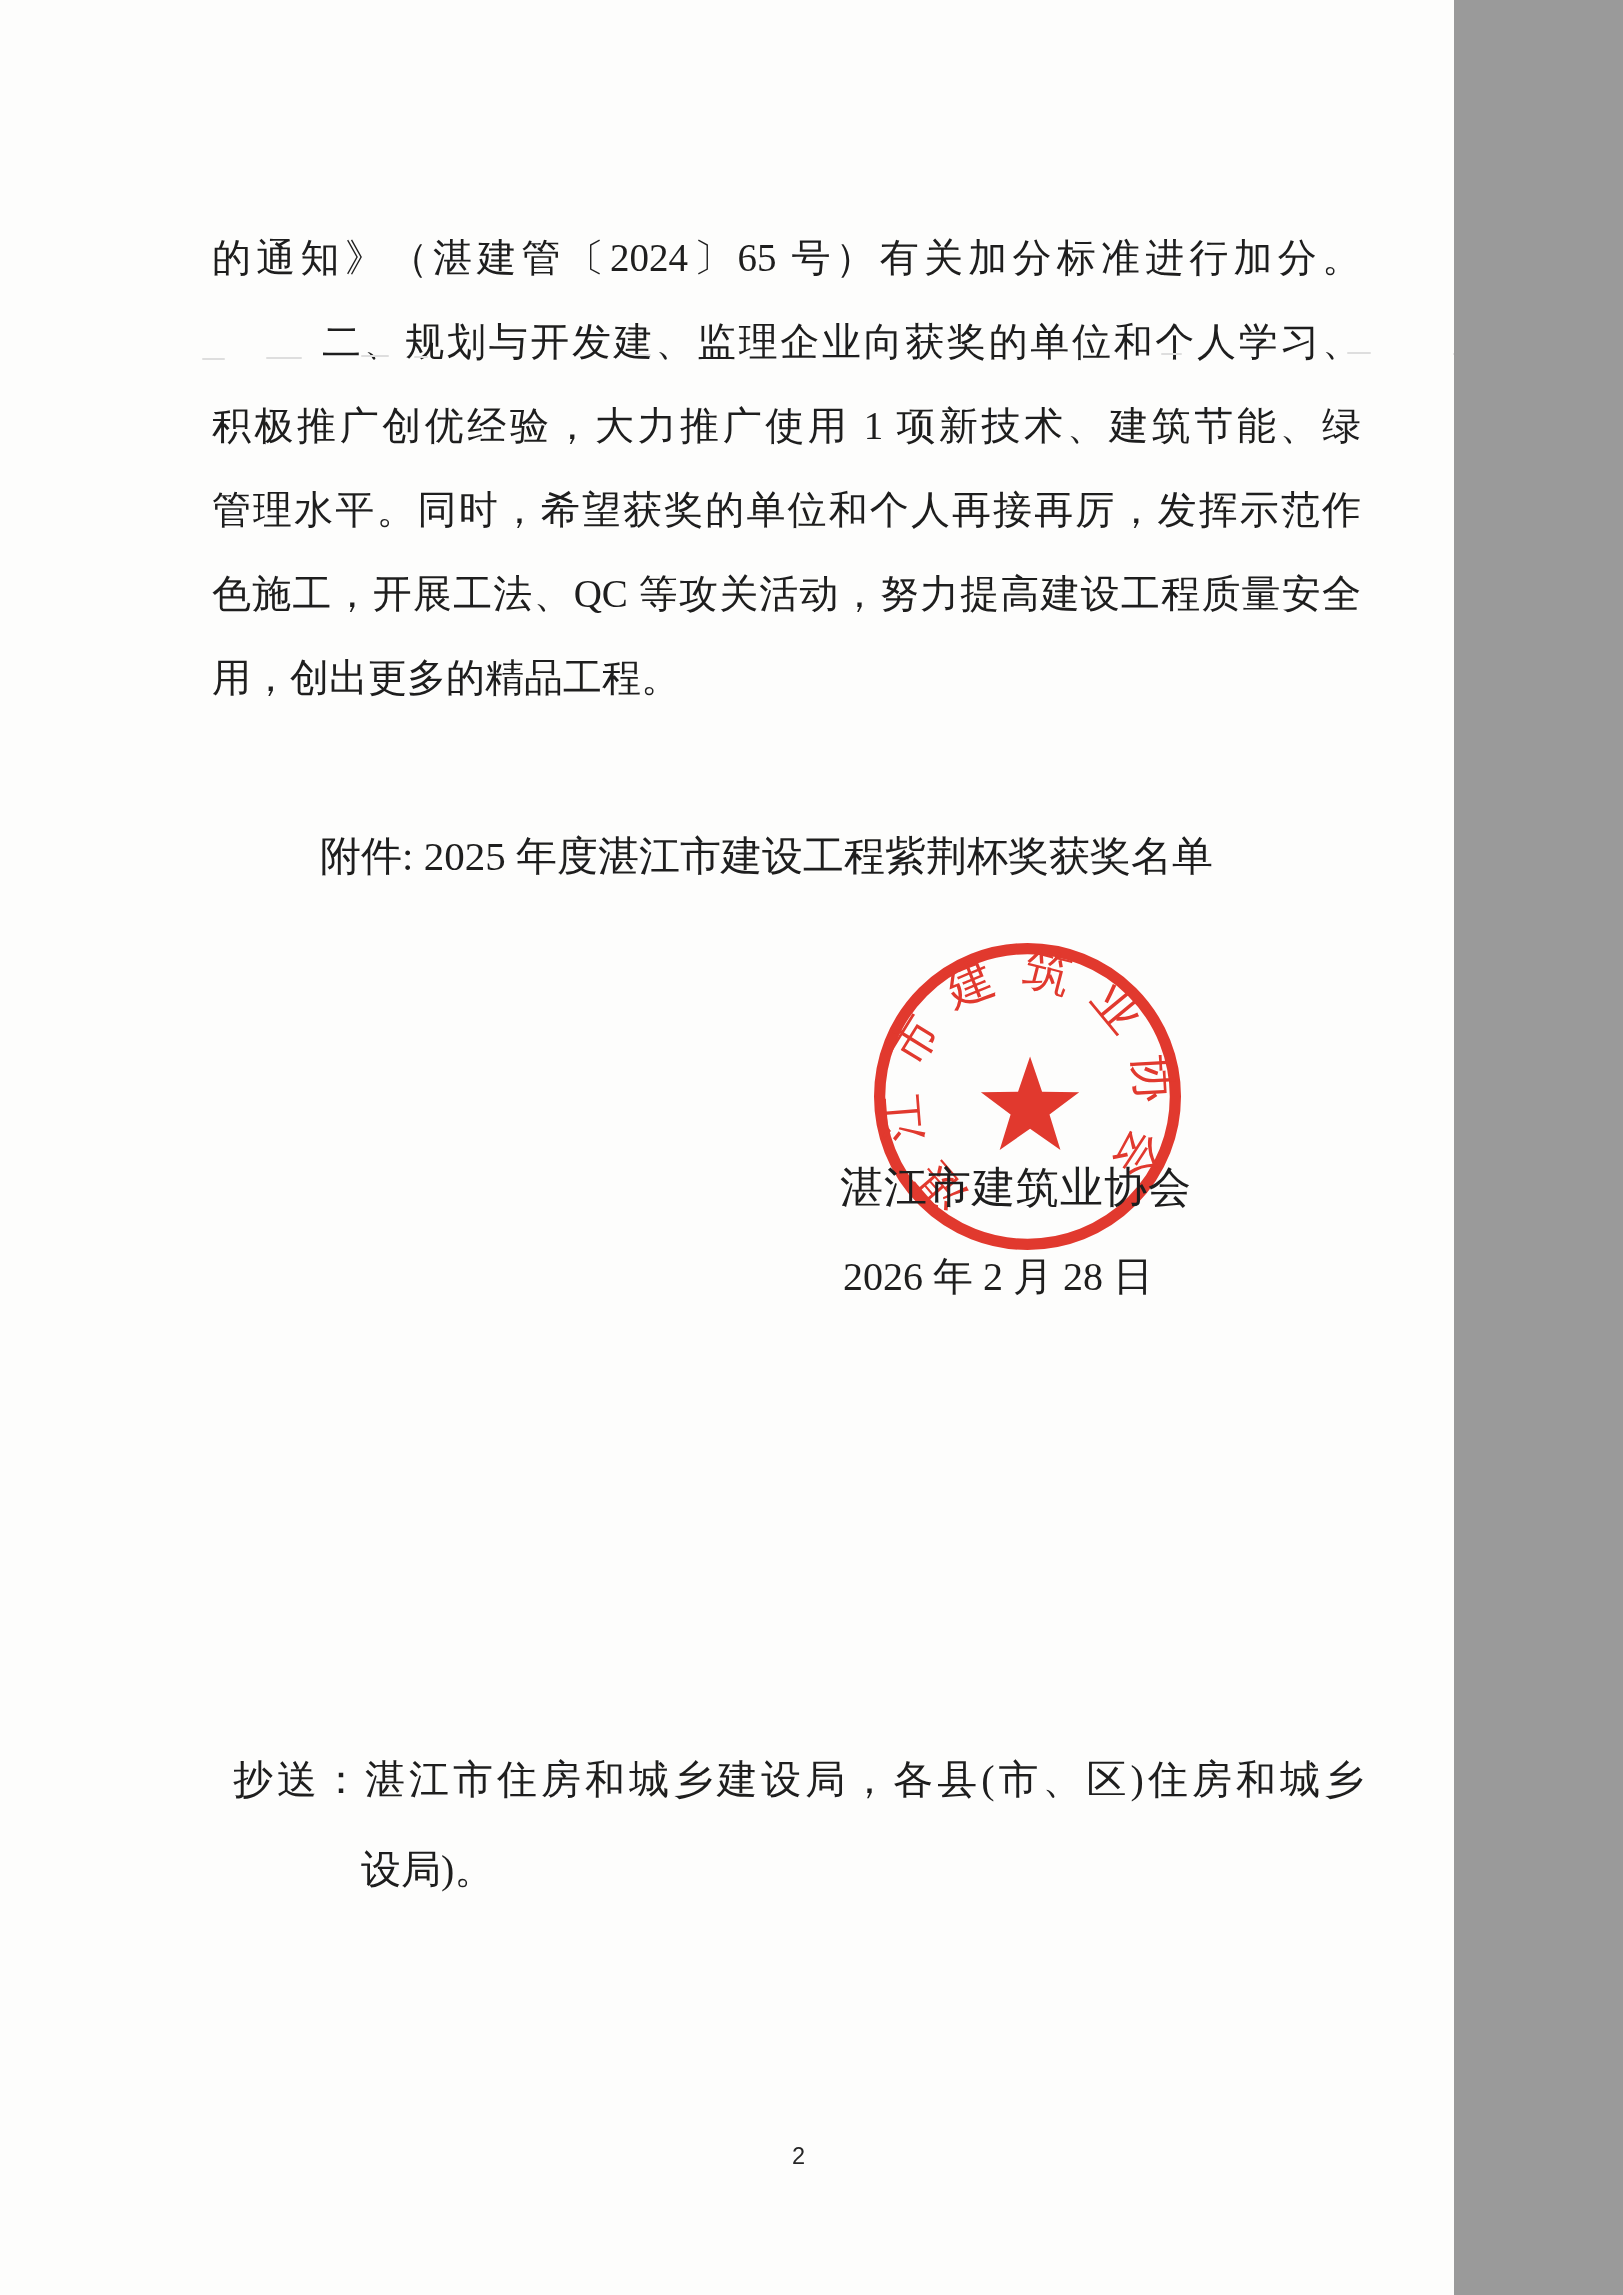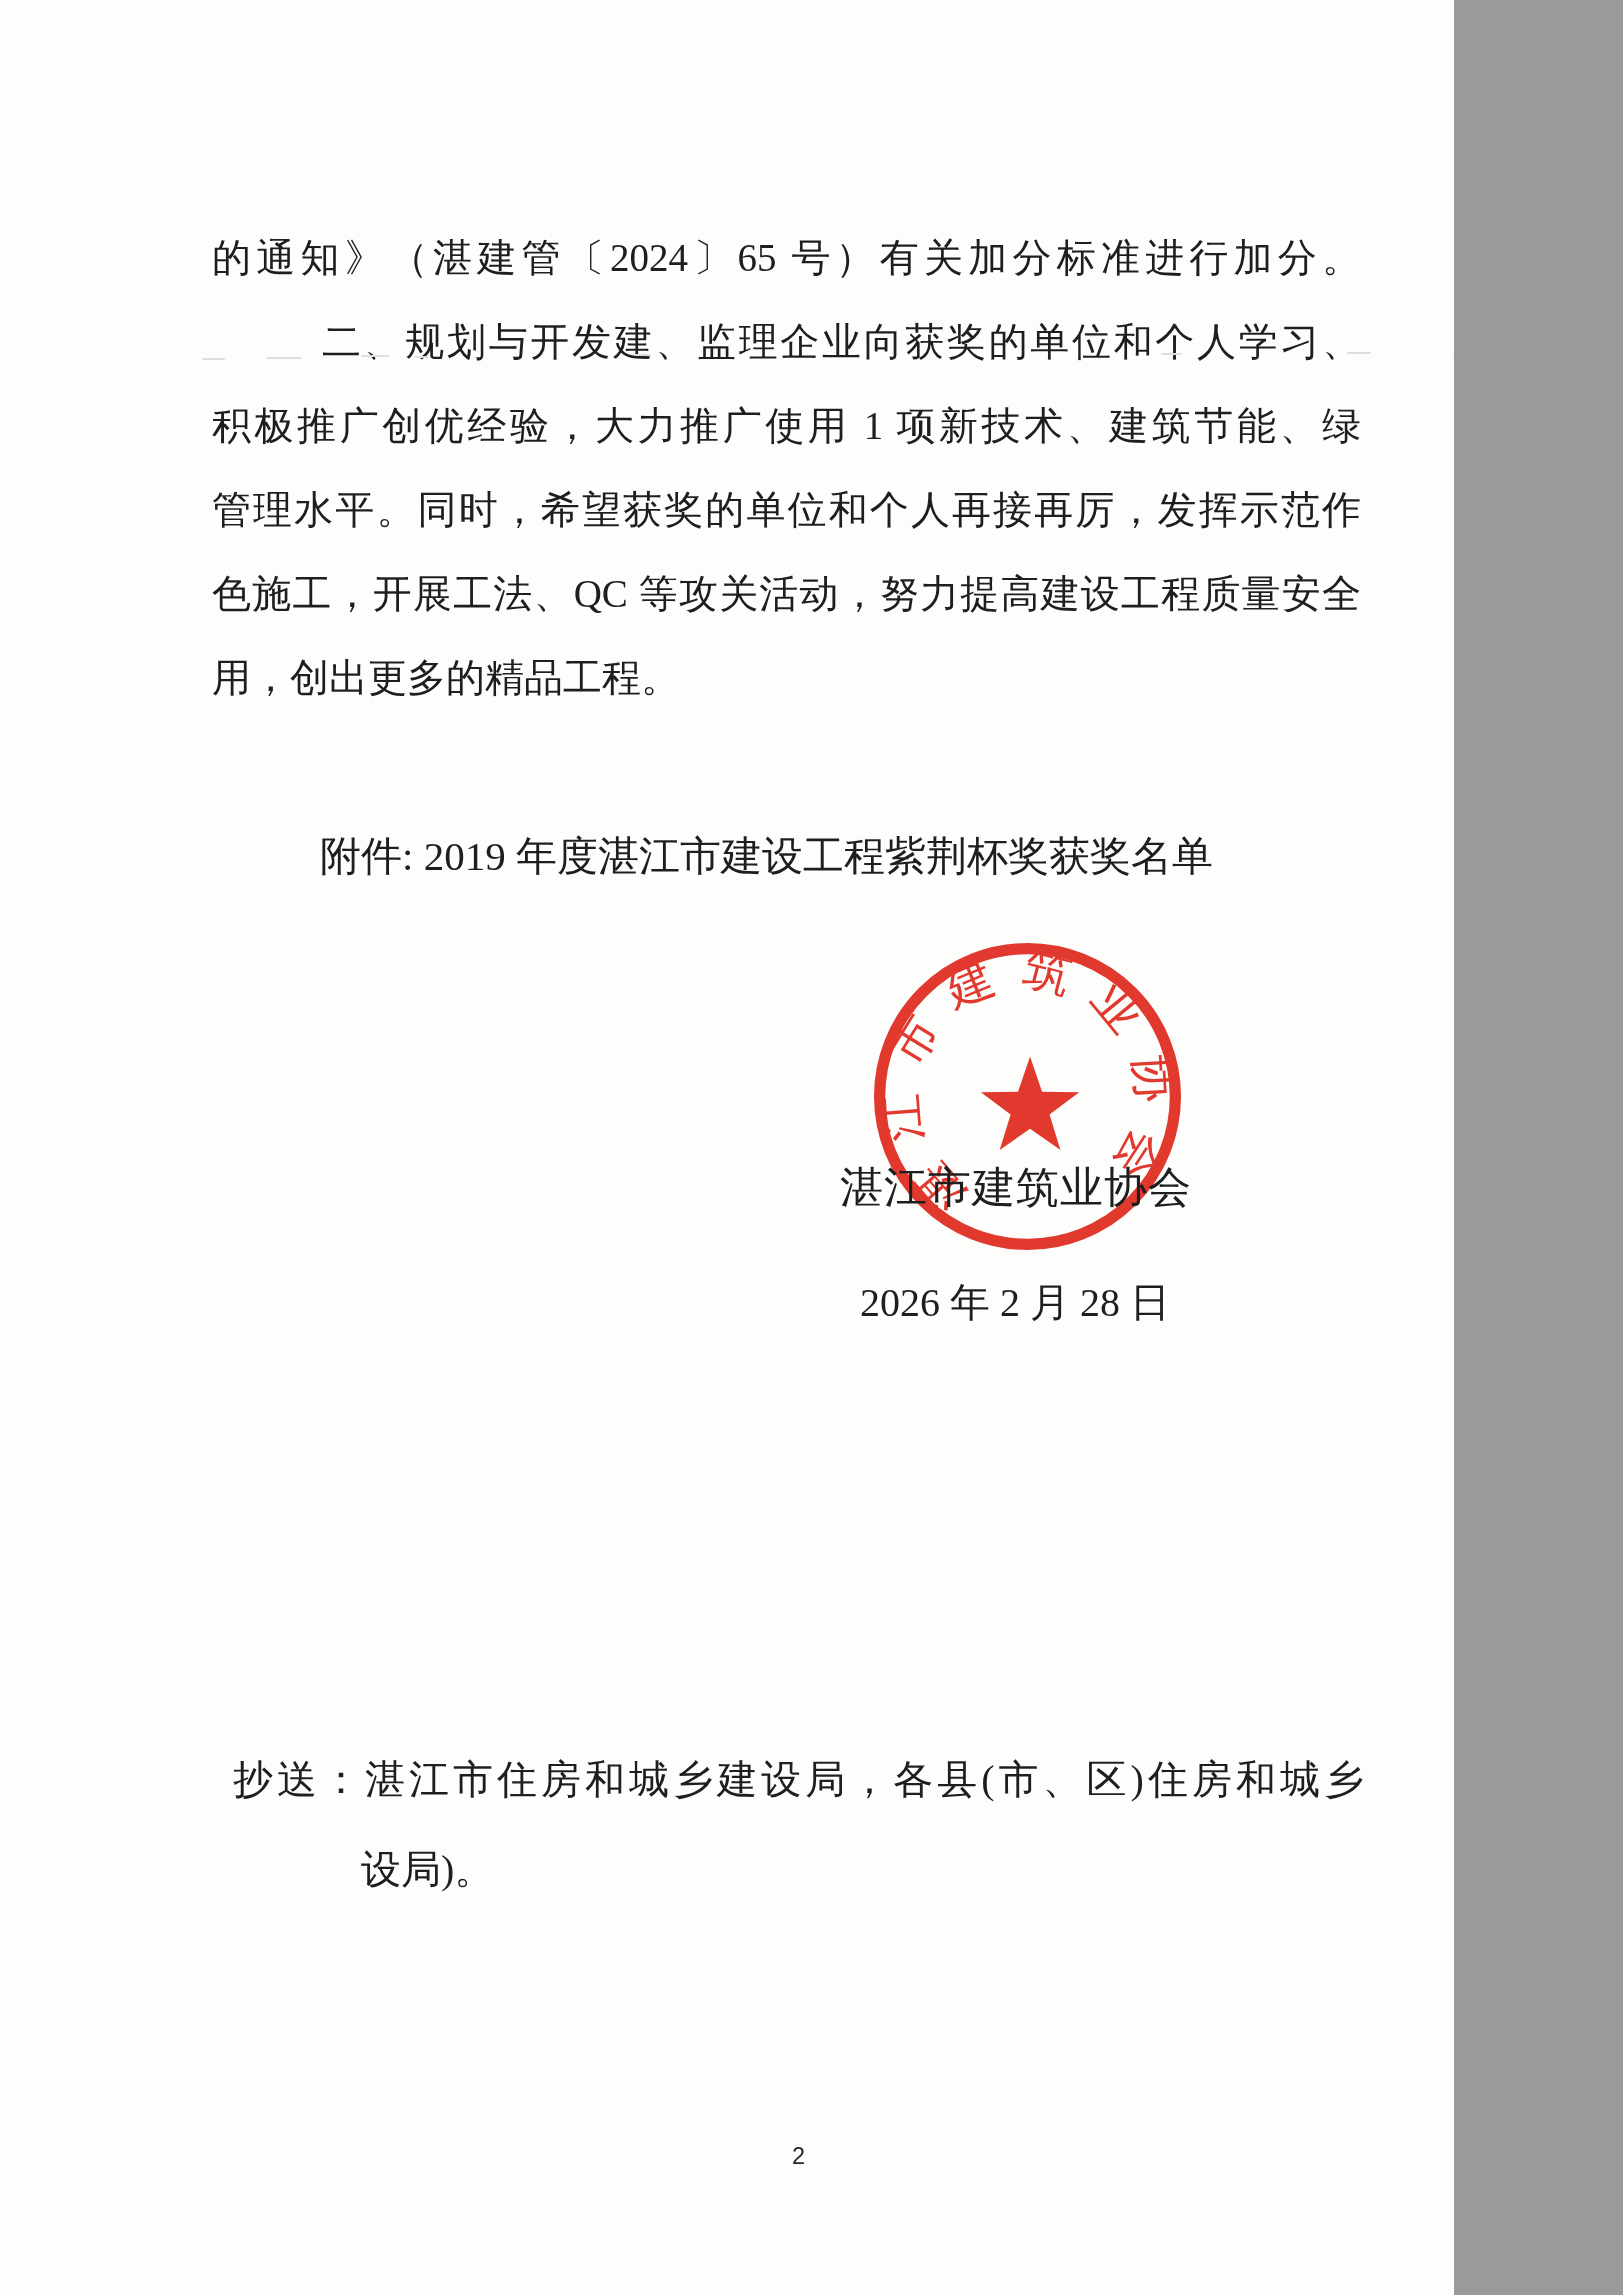--- a/index.html
+++ b/index.html
@@ -10,21 +10,21 @@
   
   .body-text{position:absolute;left:212px;top:216px;width:1149px;font-size:39px;line-height:84px;}
   .jline{height:84px;text-align:justify;text-align-last:justify;white-space:normal;}
   .indent2{padding-left:110px;}
   .shortline{height:84px;text-align:center;text-align-last:left;}
   
   .attach{position:absolute;left:320px;top:815px;font-size:41px;line-height:82px;white-space:nowrap;}
   
   .stamp{position:absolute;left:874px;top:943px;width:307px;height:307px;opacity:.93;}
   .org-name{position:absolute;left:837px;top:1160px;width:358px;text-align:center;font-size:43px;line-height:55px;letter-spacing:1px;white-space:nowrap;}
-  .sign-date{position:absolute;left:812px;top:1249px;width:358px;text-align:right;font-size:40px;line-height:55px;white-space:nowrap;margin-top:26px;}
+  .sign-date{position:absolute;left:843px;top:1249px;width:358px;text-align:left;font-size:40px;line-height:55px;white-space:nowrap;}
   
   .footer{position:absolute;left:233px;top:1735px;width:1131px;font-size:40px;line-height:90px;}
   .fline{height:90px;text-align:justify;text-align-last:justify;}
   .f-indent{padding-left:128px;}
   .fshort{height:90px;text-align:left;text-align-last:left;padding-left:128px;}
   
   .pagenum{position:absolute;left:768px;top:2143px;width:61px;text-align:center;font-size:23.5px;font-family:"Liberation Sans","DejaVu Sans",sans-serif;color:#262626;}
   
   .noise{position:absolute;background:#dedede;height:2px;border-radius:1px;}
 </style>
@@ -35,21 +35,21 @@
 
   <div class="body-text">
     <div class="jline">的通知》（湛建管〔2024〕65 号）有关加分标准进行加分。</div>
     <div class="jline indent2">二、规划与开发建、监理企业向获奖的单位和个人学习、</div>
     <div class="jline">积极推广创优经验，大力推广使用 1 项新技术、建筑节能、绿</div>
     <div class="jline">管理水平。同时，希望获奖的单位和个人再接再厉，发挥示范作</div>
     <div class="jline">色施工，开展工法、QC 等攻关活动，努力提高建设工程质量安全</div>
     <div class="shortline">用，创出更多的精品工程。</div>
   </div>
 
-  <div class="attach">附件: 2019 年度湛江市建设工程紫荆杯奖获奖名单</div>
+  <div class="attach">附件: 2025 年度湛江市建设工程紫荆杯奖获奖名单</div>
 
   <svg class="stamp" viewBox="0 0 600 600" xmlns="http://www.w3.org/2000/svg">
     <defs>
       <path id="sealArc" d="M 195.8 488.1 A 215 215 0 1 1 429.4 471.7" fill="none"></path>
     </defs>
     <circle cx="300" cy="300" r="289" fill="none" stroke-width="22" stroke="#df2b1f"></circle>
     <polygon points="305,222 328.5,290.6 401.1,291.8 343,335.4 364.4,404.7 305,363 245.6,404.7 267,335.4 208.9,291.8 281.5,290.6" fill="#df2b1f"></polygon>
     <text font-size="92" letter-spacing="44" font-family="Liberation Serif, DejaVu Serif, serif" fill="#df2b1f">
       <textPath href="#sealArc" startOffset="8">湛江市建筑业协会</textPath>
     </text>

